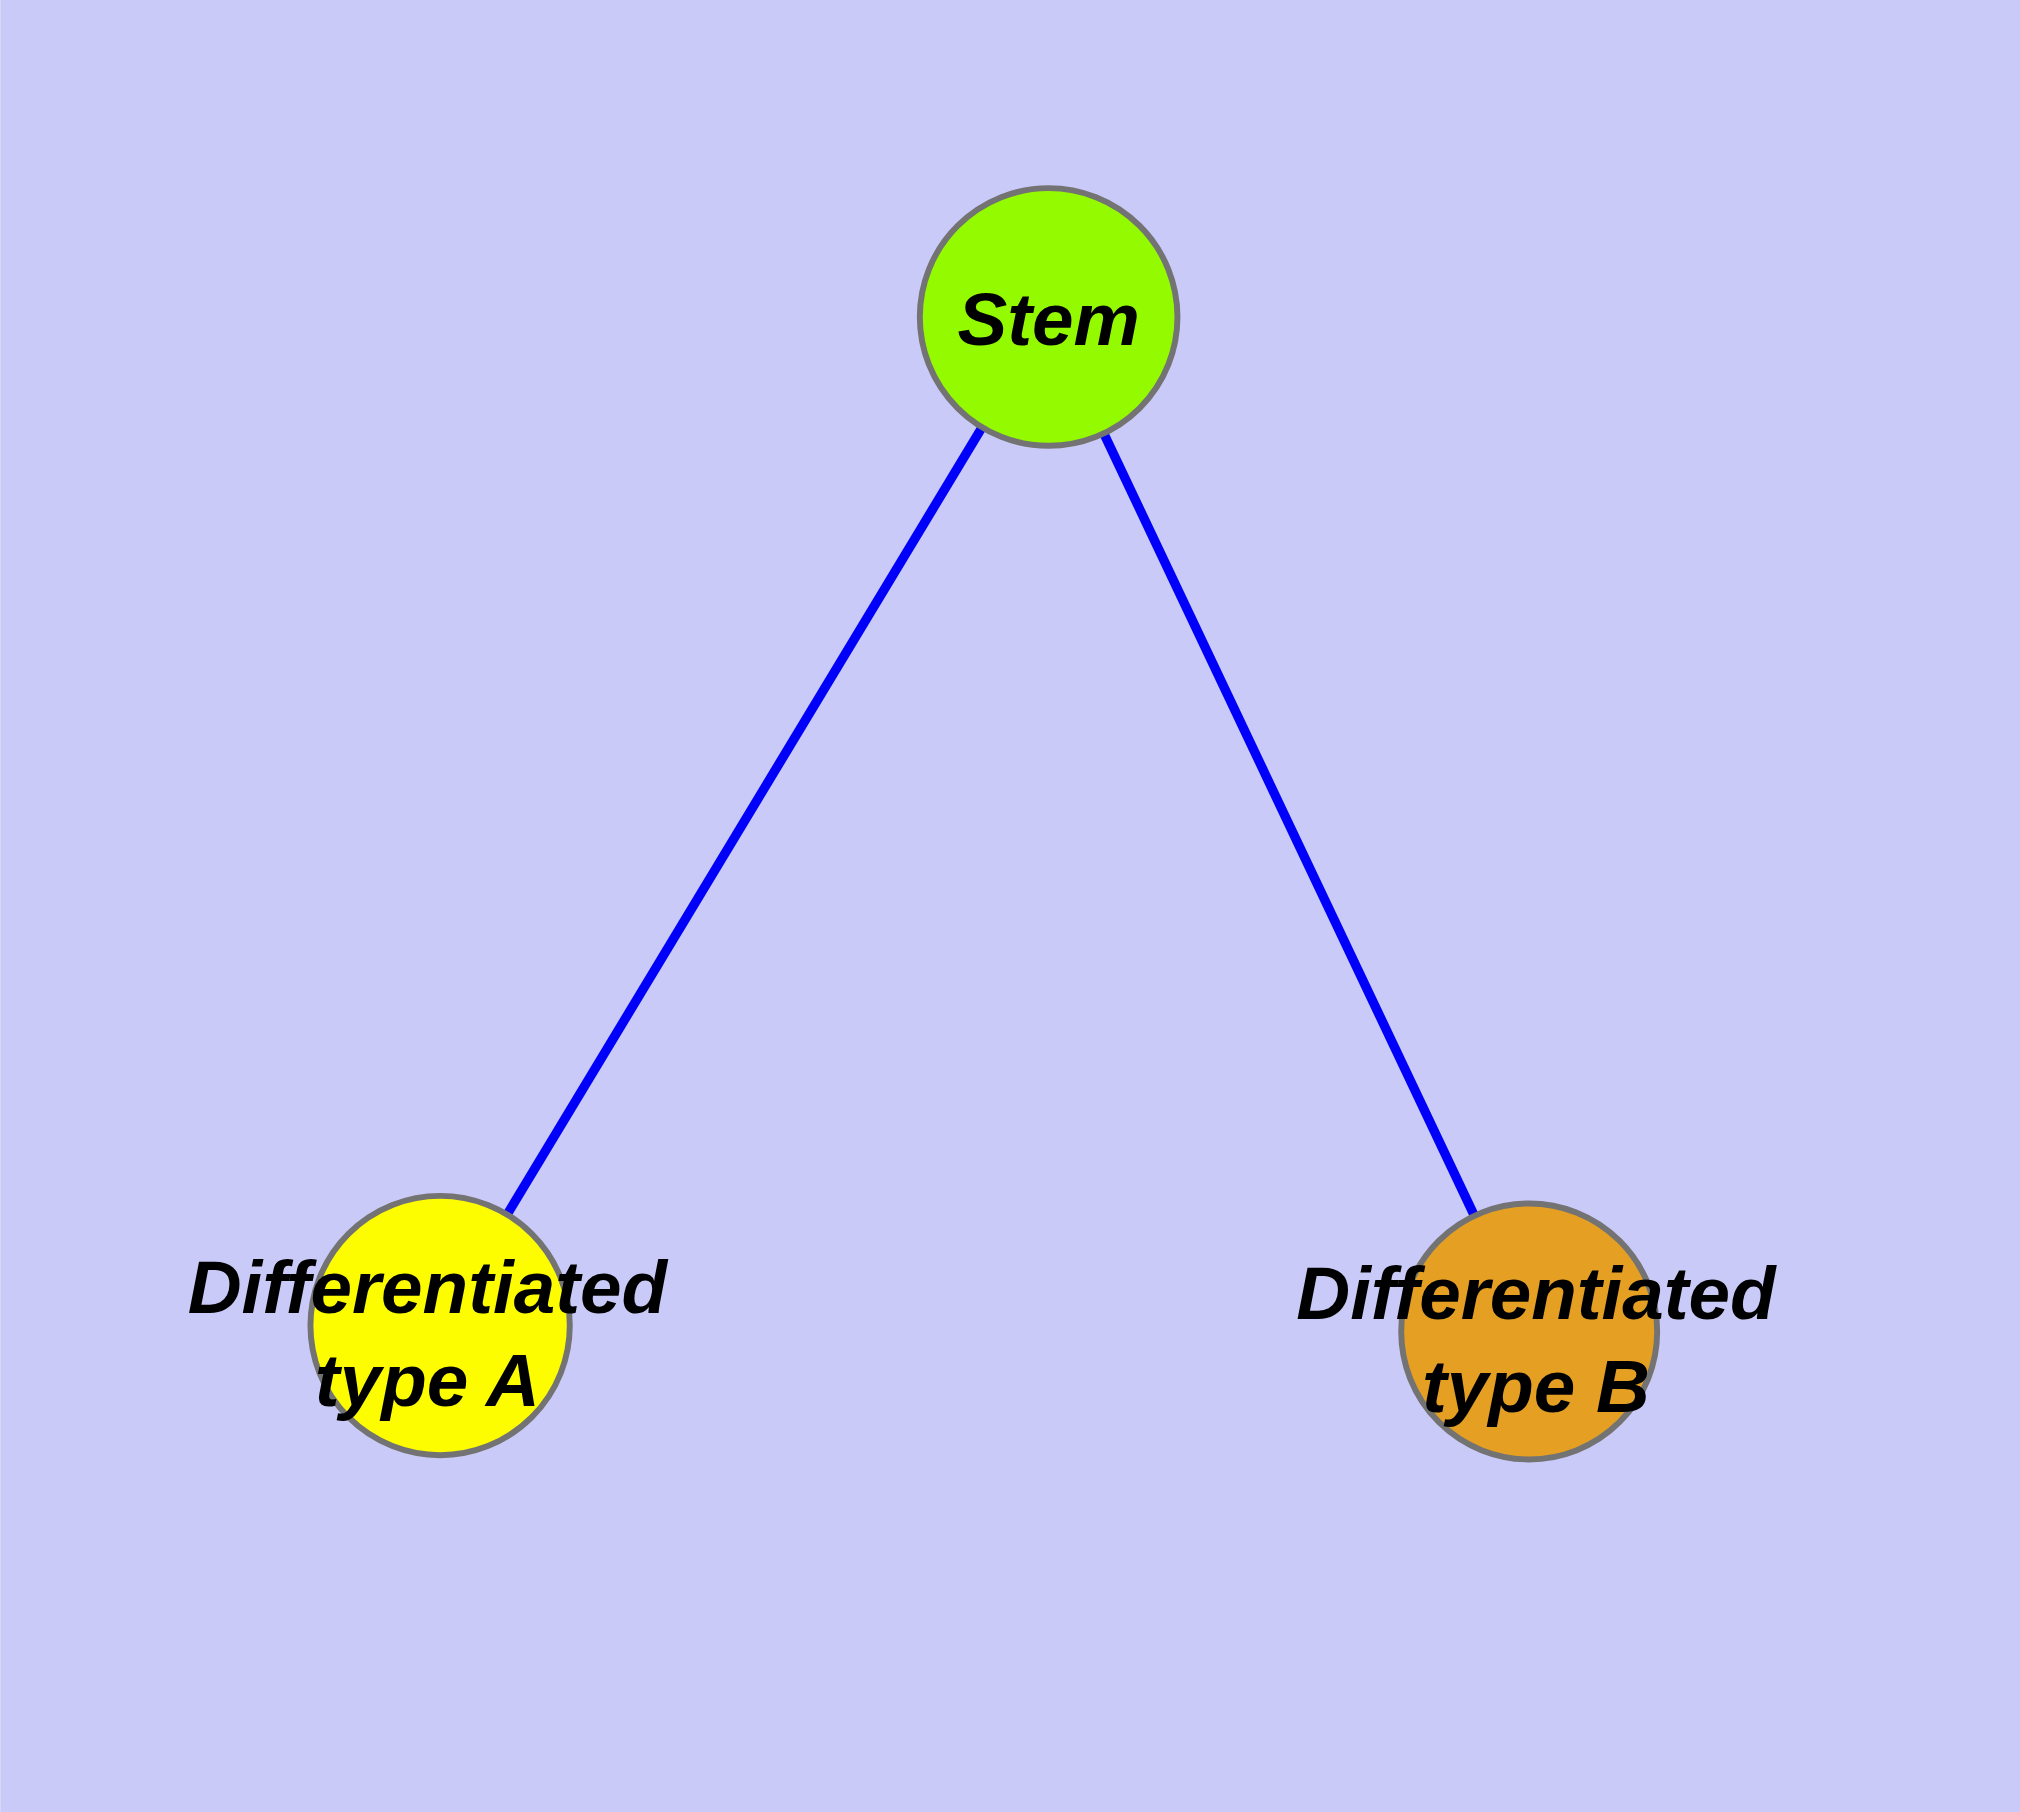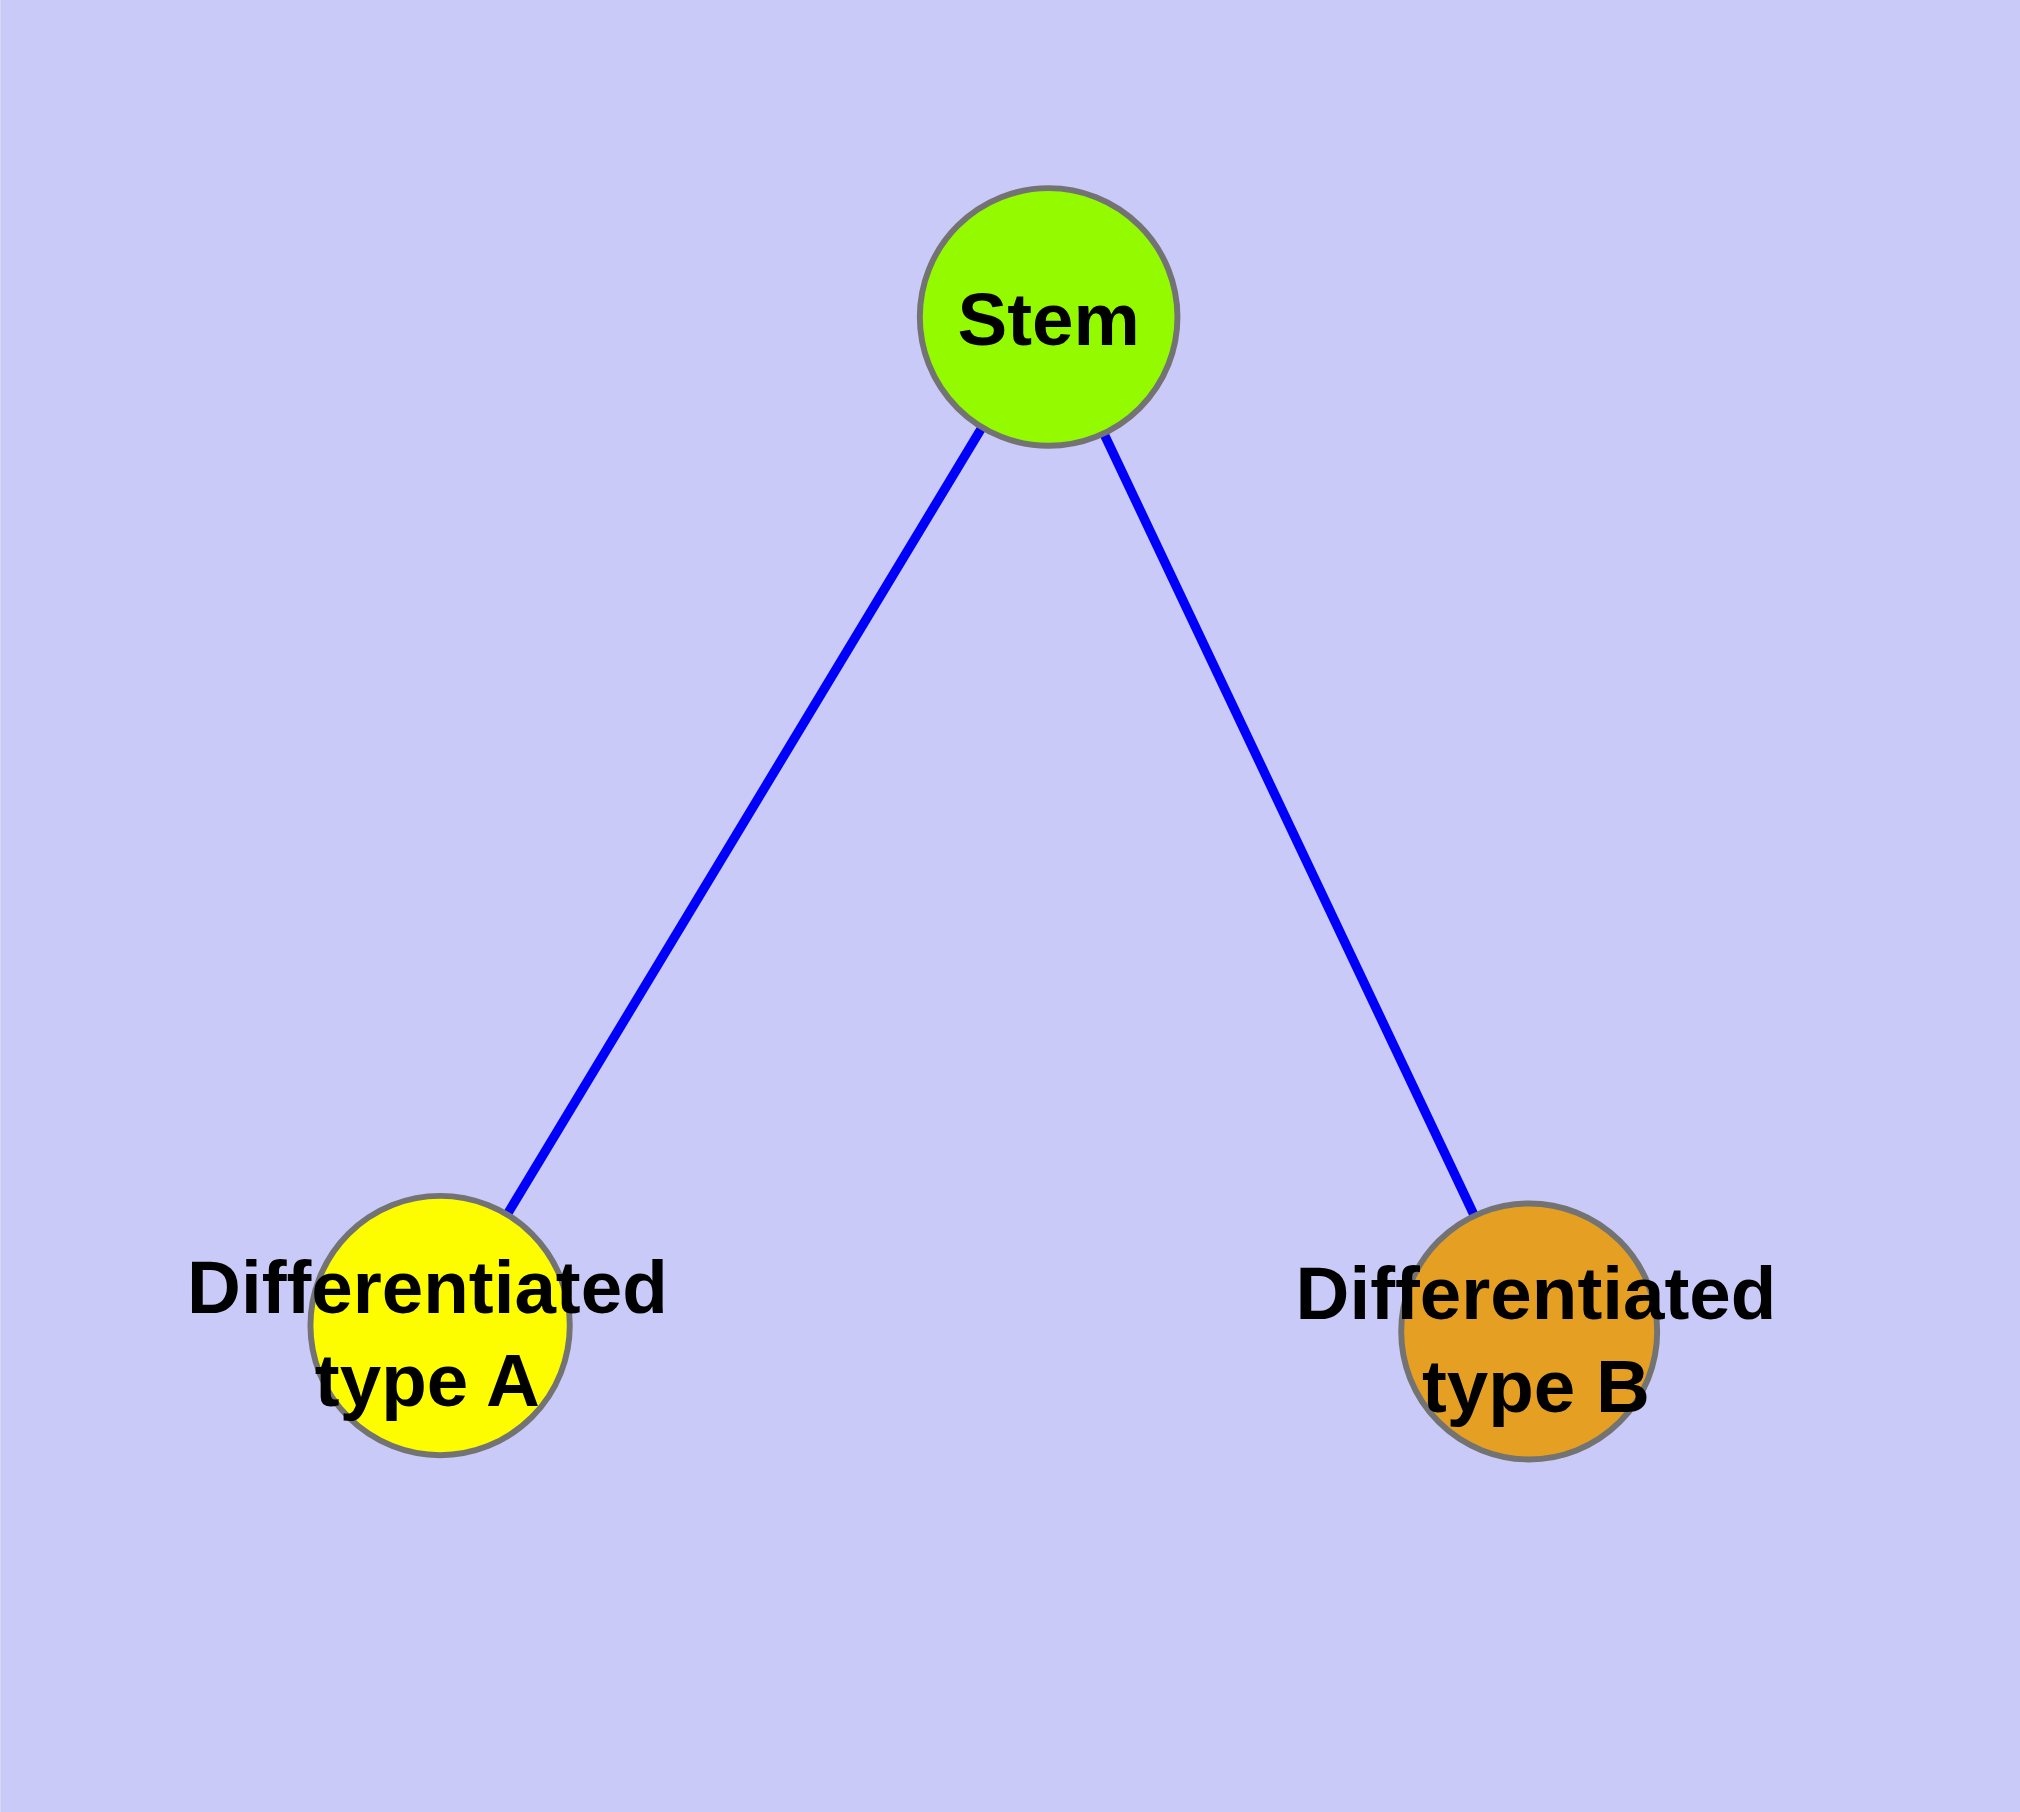--- a/index.html
+++ b/index.html
@@ -7,20 +7,21 @@
     padding: 0;
     width: 2021px;
     height: 1812px;
     overflow: hidden;
     font-family: "Liberation Sans", sans-serif;
   }
   #stage {
     position: relative;
     width: 2021px;
     height: 1743px;
+    font-style: italic;
   }
   svg { display: block; }
   .node-label {
     font-family: "Liberation Sans", sans-serif;
     font-weight: bold;
     font-size: 88px;
     text-anchor: middle;
   }
 </style>
 </head>

